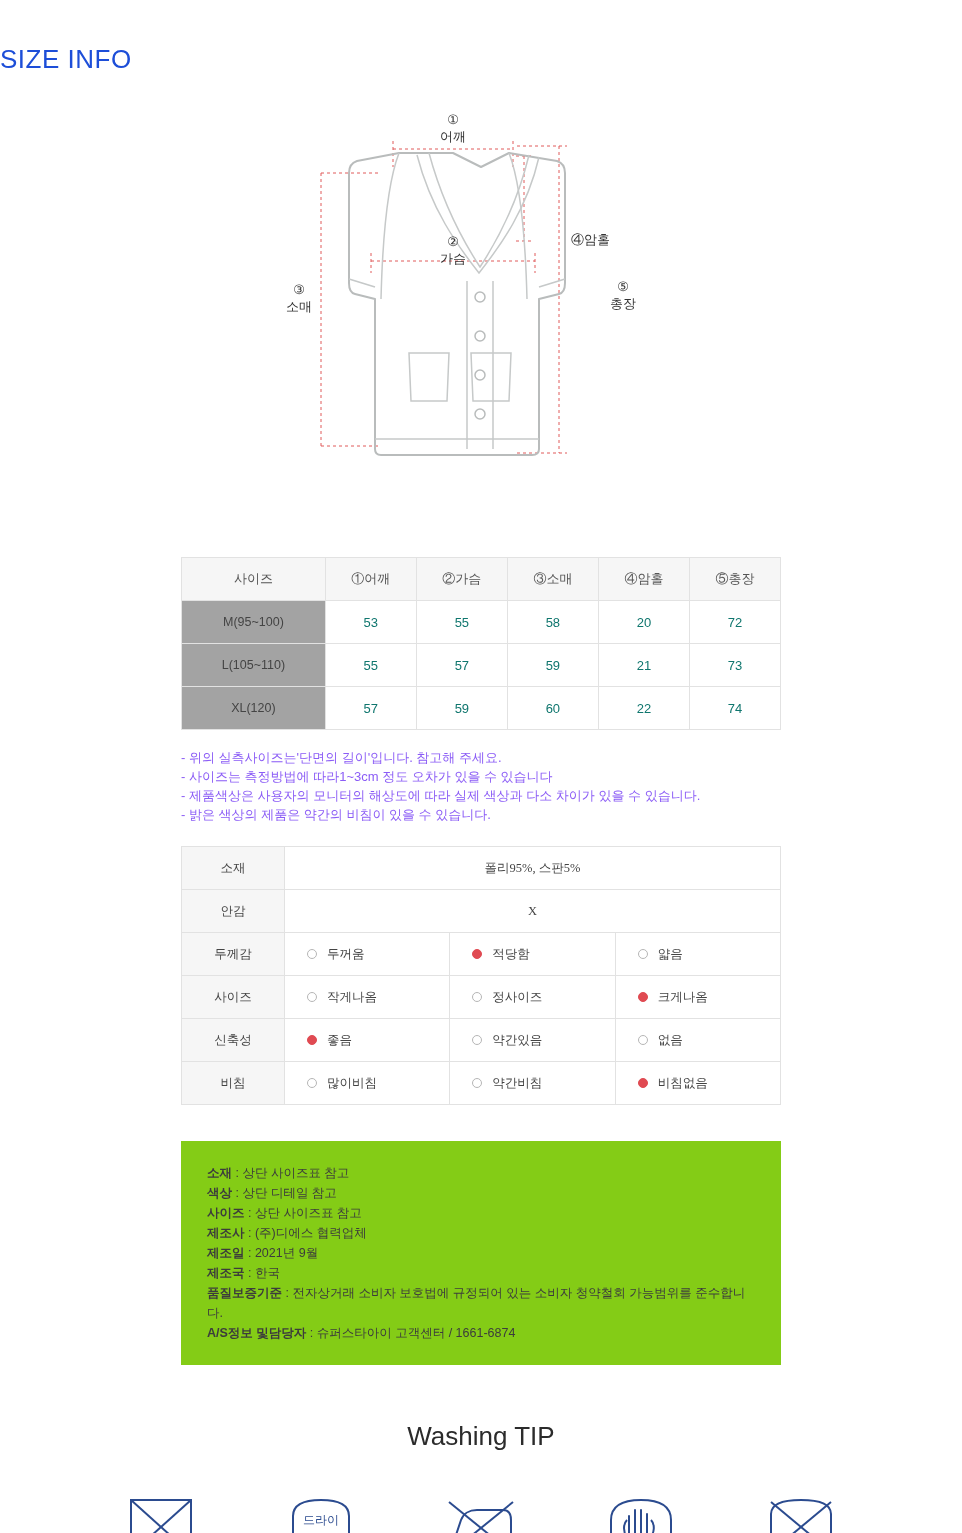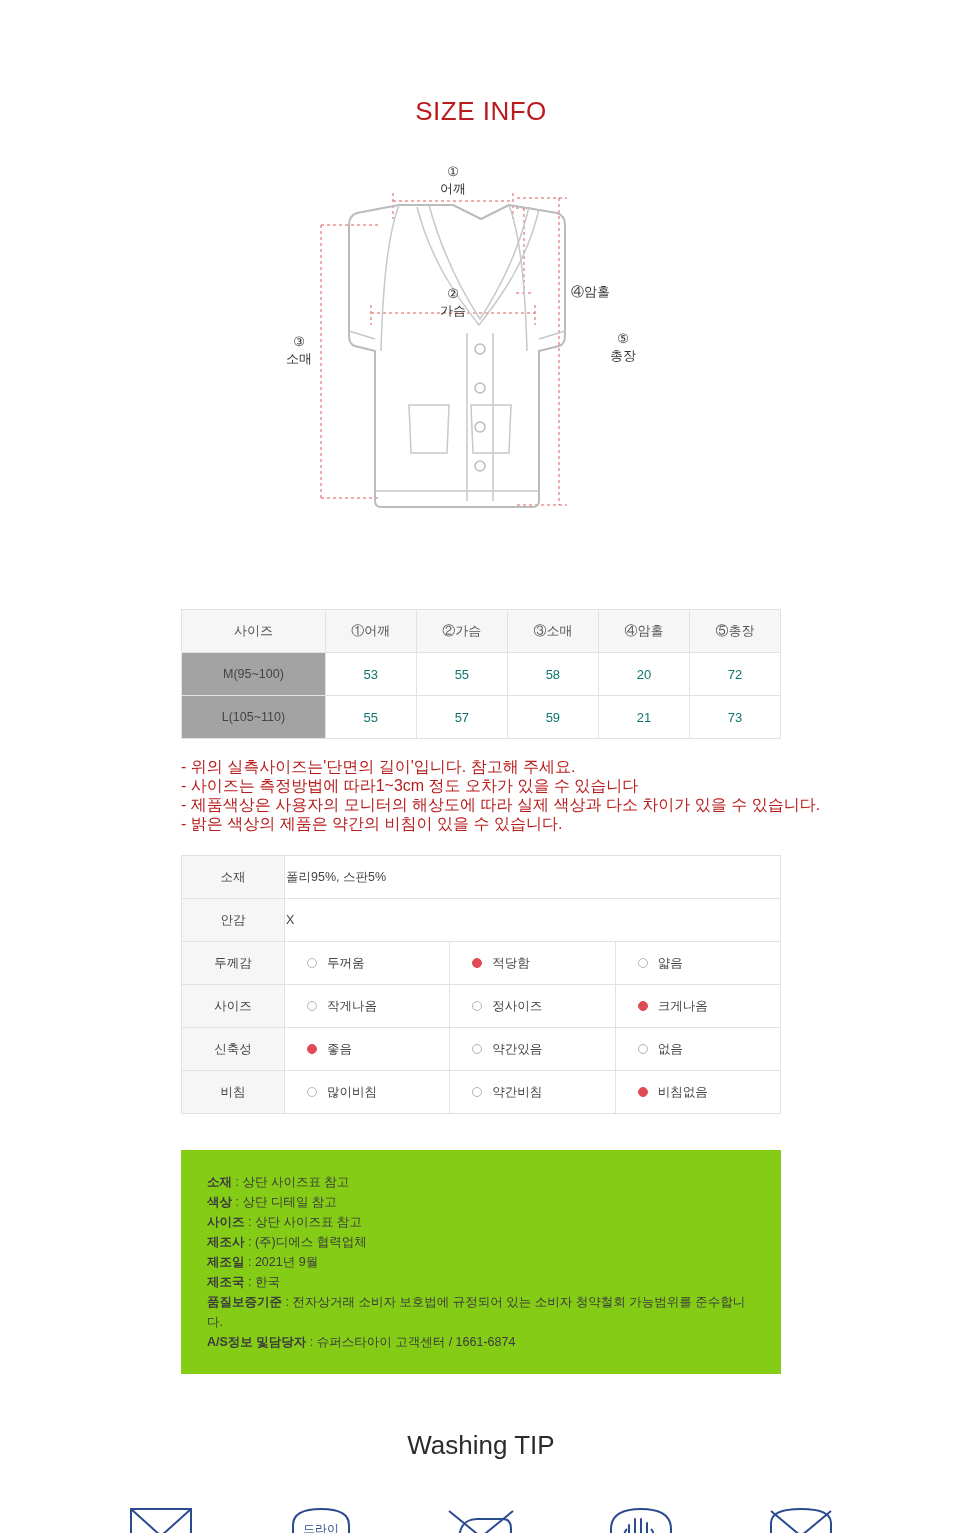--- a/index.html
+++ b/index.html
@@ -15,26 +15,26 @@
     -webkit-font-smoothing: antialiased;
   }
   .page {
     position: relative;
     width: 962px;
     margin: 0 auto;
   }
 
   
   .title {
-    text-align: center;
+    text-align: left;
     font-size: 26px;
     font-weight: 400;
     letter-spacing: 0.5px;
-    color: #b91c1c;
-    padding-top: 96px;
+    color: #1d4ed8;
+    padding-top: 44px;
   }
 
   
   .illus-wrap {
     margin-top: 26px;
     display: flex;
     justify-content: center;
   }
 
   
@@ -58,23 +58,23 @@
   .size-table tbody td:first-child {
     background: #a3a3a3;
     color: #444;
     font-size: 12.5px;
   }
 
   
   .notes {
     width: 600px;
     margin: 18px auto 16px auto;
-    font-size: 16px;
+    font-size: 13px;
     line-height: 19px;
-    color: #b91c1c;
+    color: #8b5cf6;
   }
   .notes div { white-space: nowrap; }
 
   
   .attr-table {
     width: 600px;
     margin: 22px auto 0 auto;
     border-collapse: collapse;
     font-size: 12.5px;
     table-layout: fixed;
@@ -84,21 +84,22 @@
     height: 40px;
     color: #444;
   }
   .attr-table td.label {
     background: #f6f6f6;
     text-align: center;
     width: 100px;
     color: #444;
   }
   .attr-table td.value-center {
-    text-align: left;
+    text-align: center;
+    font-family: Liberation Serif, serif;
   }
   .attr-table td.opt {
     padding-left: 22px;
   }
   .radio {
     display: inline-block;
     width: 8px;
     height: 8px;
     border-radius: 50%;
     border: 1px solid #b6b6b6;
@@ -270,20 +271,28 @@
         <td>72</td>
       </tr>
       <tr>
         <td>L(105~110)</td>
         <td>55</td>
         <td>57</td>
         <td>59</td>
         <td>21</td>
         <td>73</td>
       </tr>
+      <tr>
+        <td>XL(120)</td>
+        <td>57</td>
+        <td>59</td>
+        <td>60</td>
+        <td>22</td>
+        <td>74</td>
+      </tr>
     </tbody>
   </table>
 
   <div class="notes">
     <div>- 위의 실측사이즈는'단면의 길이'입니다. 참고해 주세요.</div>
     <div>- 사이즈는 측정방법에 따라1~3cm 정도 오차가 있을 수 있습니다</div>
     <div>- 제품색상은 사용자의 모니터의 해상도에 따라 실제 색상과 다소 차이가 있을 수 있습니다.</div>
     <div>- 밝은 색상의 제품은 약간의 비침이 있을 수 있습니다.</div>
   </div>
 

